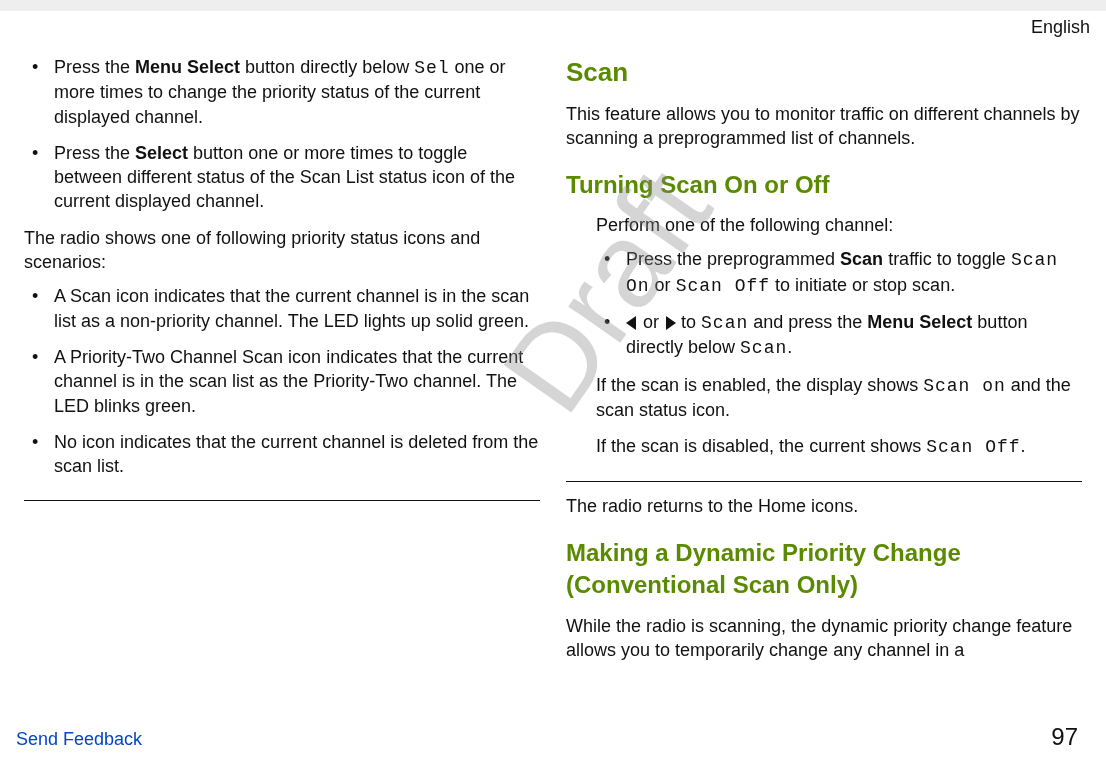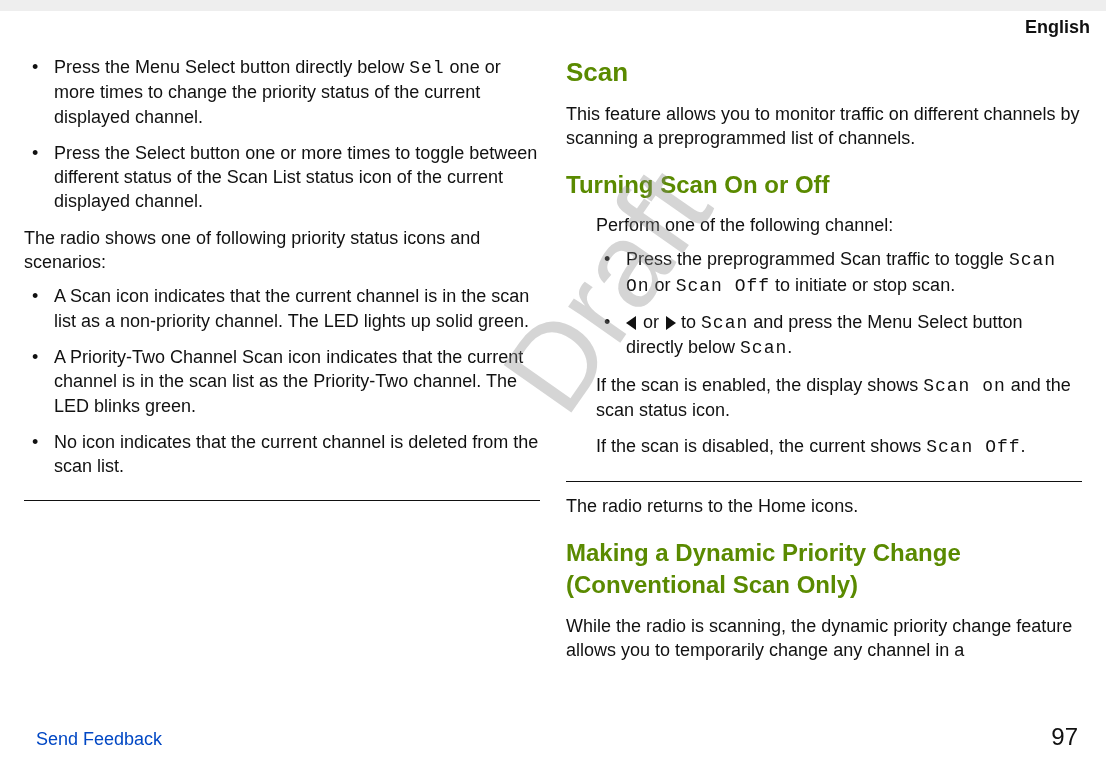--- a/index.html
+++ b/index.html
@@ -20,21 +20,21 @@
     position: absolute;
     top: 11px;
     left: 0;
     box-sizing: border-box;
     padding: 0;
   }
   .header-lang {
     position: absolute;
     top: 6px;
     right: 16px;
-    font-weight: bold;
+    font-weight: normal;
     font-size: 18px;
   }
   .columns {
     position: absolute;
     top: 44px;
     left: 24px;
     right: 24px;
     bottom: 46px;
     display: flex;
     gap: 26px;
@@ -59,21 +59,21 @@
     content: "•";
     position: absolute;
     left: 8px;
     top: 0;
     font-size: 18px;
   }
   .mono {
     font-family: "Courier New", monospace;
     letter-spacing: 1px;
   }
-  .bold { font-weight: normal; }
+  .bold { font-weight: bold; }
   .h-scan {
     font-size: 26px;
     color: #5a8a00;
     font-weight: bold;
     margin: 0 0 6px 0;
   }
   .h-sub {
     font-size: 24px;
     color: #5a8a00;
     font-weight: bold;
@@ -105,21 +105,21 @@
     opacity: 0.35;
     transform: rotate(-55deg);
     transform-origin: center;
     pointer-events: none;
     font-family: Arial, sans-serif;
     z-index: 5;
   }
   .footer {
     position: absolute;
     bottom: 10px;
-    left: 36px;
+    left: 16px;
     right: 28px;
     display: flex;
     justify-content: space-between;
     align-items: baseline;
     font-size: 18px;
   }
   .send-feedback {
     color: #0047c4;
     cursor: pointer;
   }

